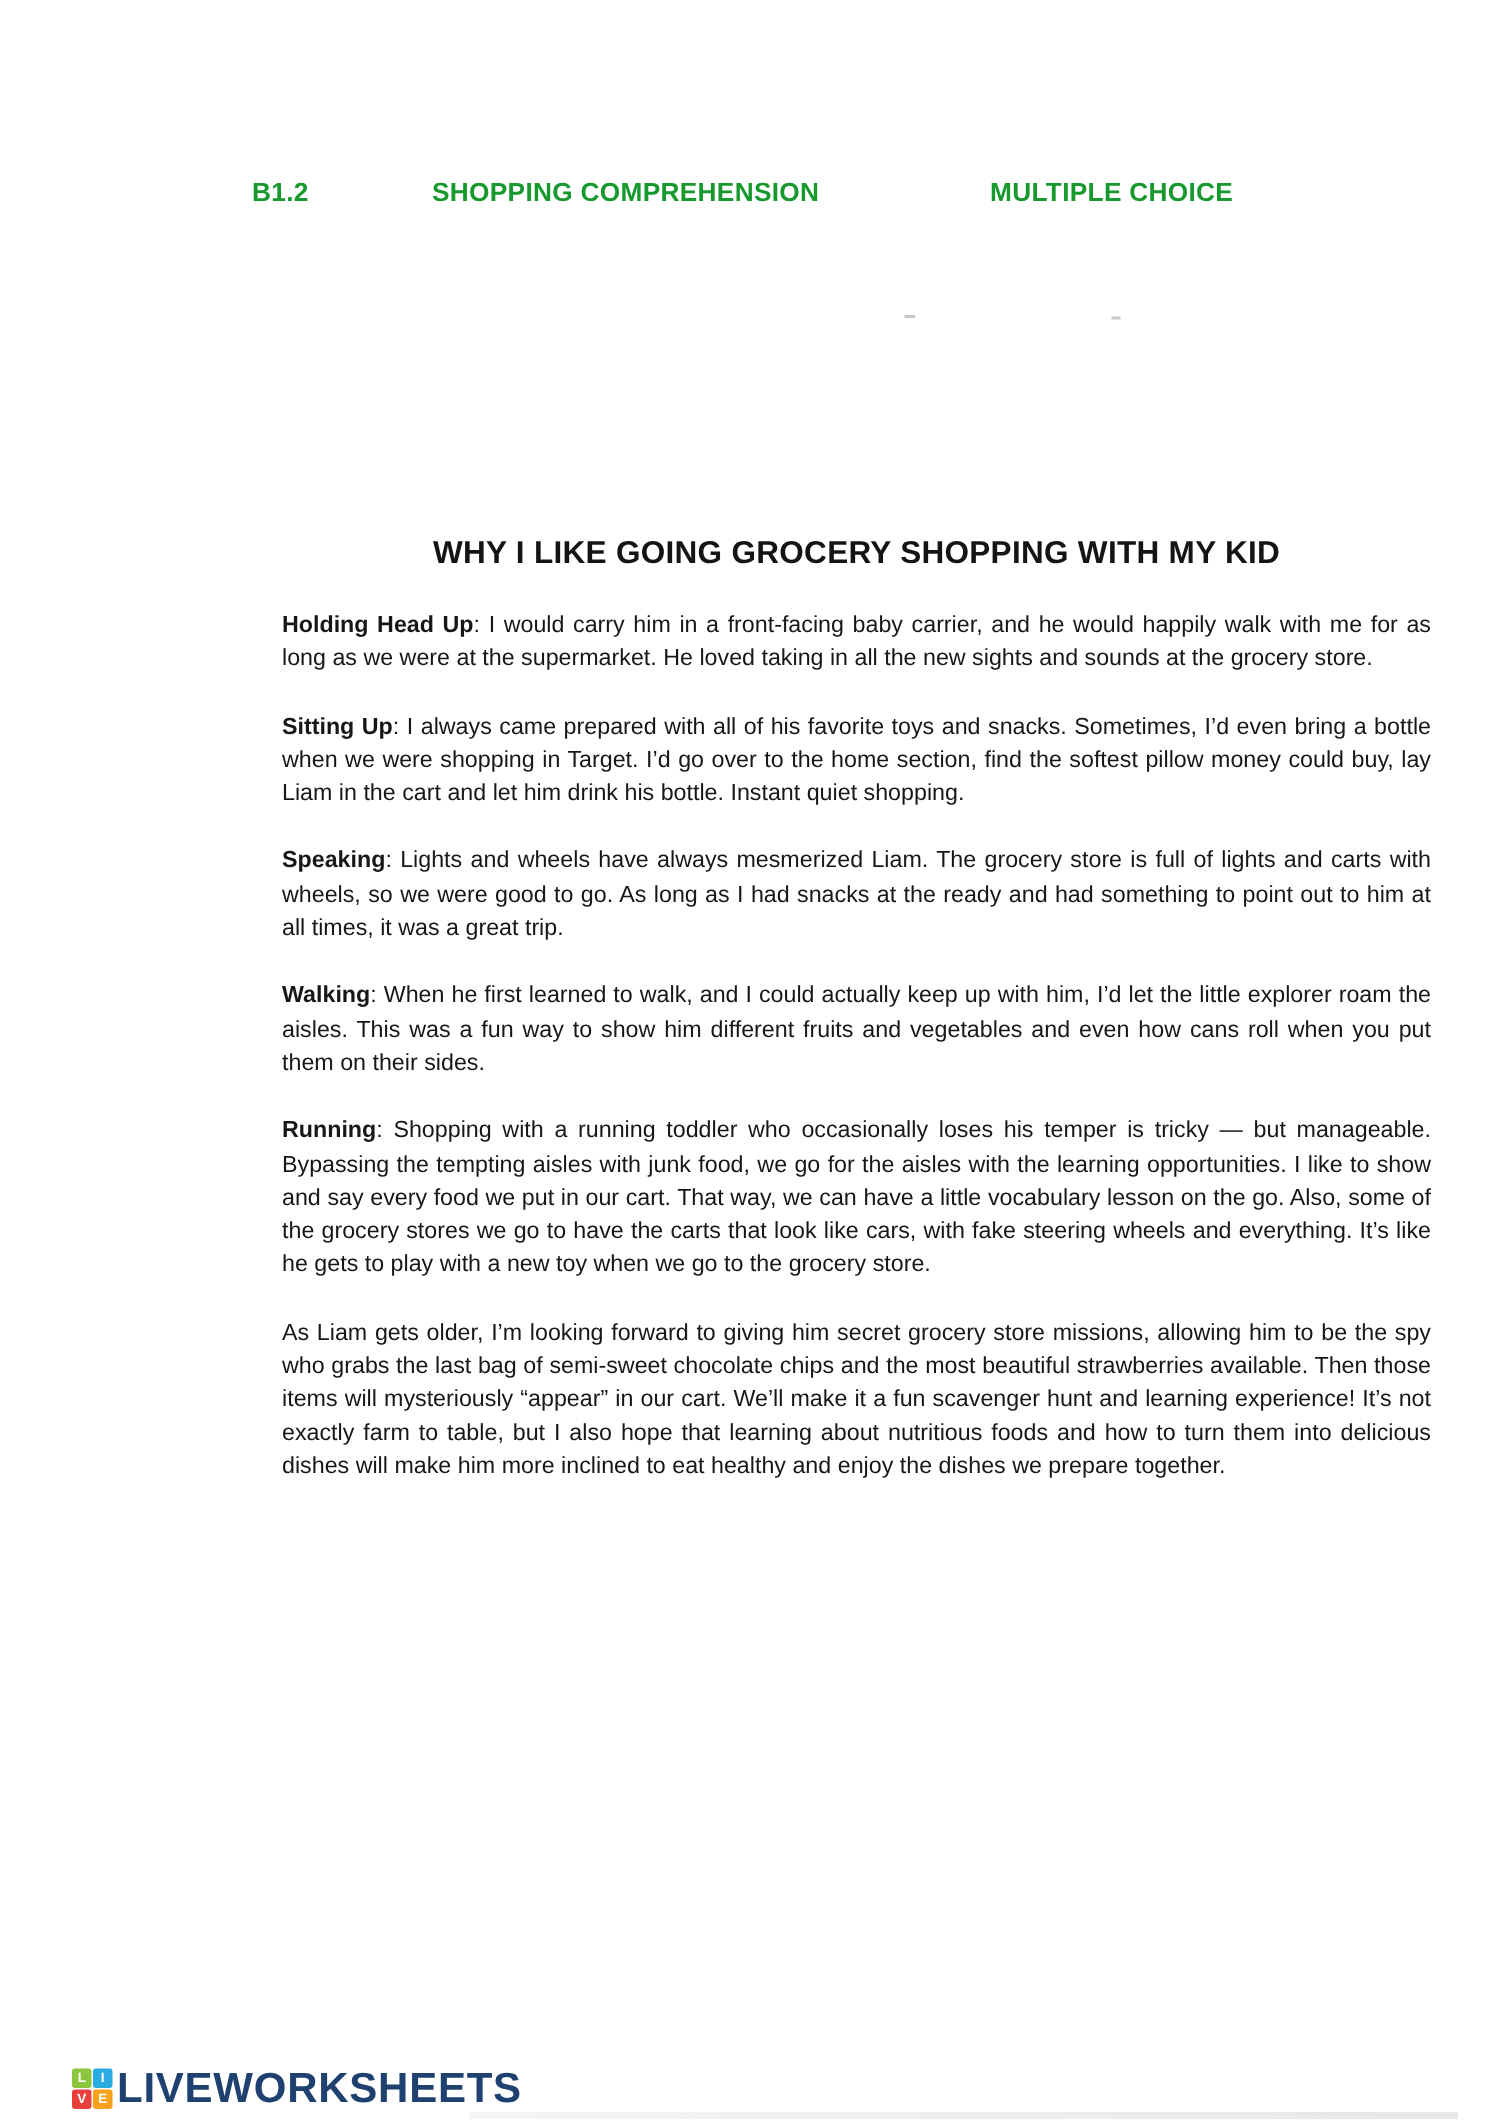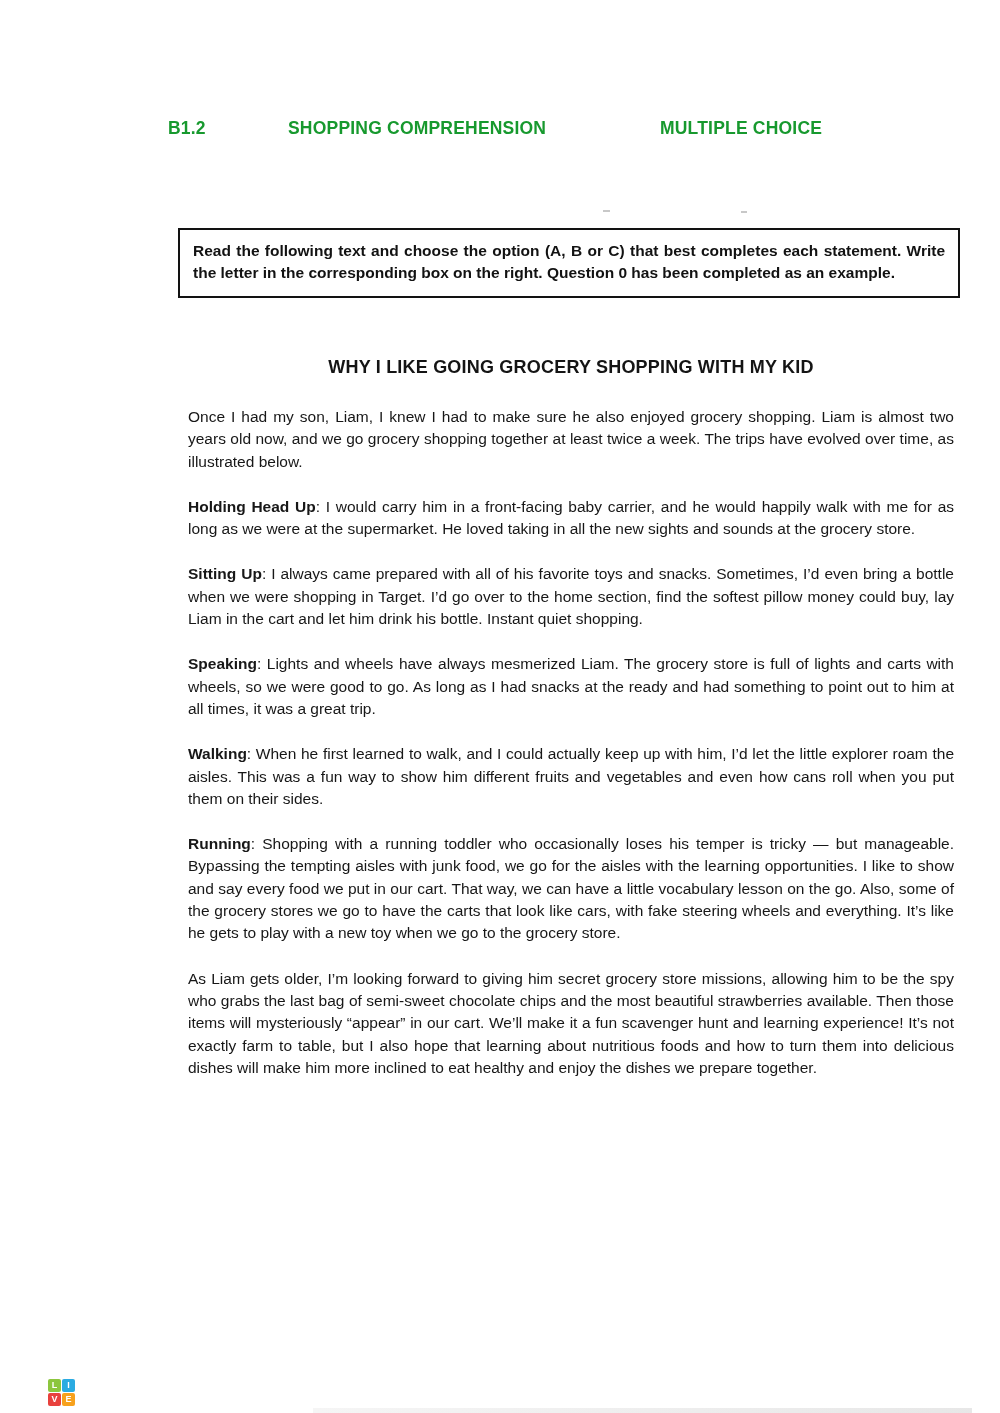--- a/index.html
+++ b/index.html
@@ -36,21 +36,21 @@
     padding:10px 13px 13px 13px;
     font-weight:bold; font-size:15.5px; line-height:21.5px;
     text-align:justify;
     color:#121212;
   }
 
   
   .article-title {
     position:absolute; top:357px; left:160px; width:766px;
     text-align:center;
-    font-weight:bold; font-size:18px; letter-spacing:0.2px;
+    font-weight:bold; font-size:21px; letter-spacing:0.2px;
     color:#141414;
   }
   .article-body {
     position:absolute; top:406px; left:160px; width:766px;
     font-size:15.5px; line-height:22.3px;
     text-align:justify;
     color:#171717;
   }
   .article-body p { margin:0 0 23px 0; }
   .article-body p:last-child { margin-bottom:16px; }
@@ -93,40 +93,37 @@
 
   <div class="course-header">
     <span class="level">B1.2</span>
     <span class="section">SHOPPING COMPREHENSION</span>
     <span class="qtype">MULTIPLE CHOICE</span>
   </div>
 
   <div class="artifact a1"></div>
   <div class="artifact a2"></div>
 
-  <div class="instruction-box">
-    <span>Read the following text and choose the option (A, B or C) that best completes each statement. Write the letter in the corresponding box on the right. Question 0 has been completed as an example.</span>
-  </div>
 
   <h1 class="article-title">WHY I LIKE GOING GROCERY SHOPPING WITH MY KID</h1>
 
   <div class="article-body">
-    <p><b class="lead"></b><span>Once I had my son, Liam, I knew I had to make sure he also enjoyed grocery shopping. Liam is almost two years old now, and we go grocery shopping together at least twice a week. The trips have evolved over time, as illustrated below.</span></p>
     <p><b class="lead">Holding Head Up</b><span>: I would carry him in a front-facing baby carrier, and he would happily walk with me for as long as we were at the supermarket. He loved taking in all the new sights and sounds at the grocery store.</span></p>
     <p><b class="lead">Sitting Up</b><span>: I always came prepared with all of his favorite toys and snacks. Sometimes, I’d even bring a bottle when we were shopping in Target. I’d go over to the home section, find the softest pillow money could buy, lay Liam in the cart and let him drink his bottle. Instant quiet shopping.</span></p>
     <p><b class="lead">Speaking</b><span>: Lights and wheels have always mesmerized Liam. The grocery store is full of lights and carts with wheels, so we were good to go. As long as I had snacks at the ready and had something to point out to him at all times, it was a great trip.</span></p>
     <p><b class="lead">Walking</b><span>: When he first learned to walk, and I could actually keep up with him, I’d let the little explorer roam the aisles. This was a fun way to show him different fruits and vegetables and even how cans roll when you put them on their sides.</span></p>
     <p><b class="lead">Running</b><span>: Shopping with a running toddler who occasionally loses his temper is tricky — but manageable. Bypassing the tempting aisles with junk food, we go for the aisles with the learning opportunities. I like to show and say every food we put in our cart. That way, we can have a little vocabulary lesson on the go. Also, some of the grocery stores we go to have the carts that look like cars, with fake steering wheels and everything. It’s like he gets to play with a new toy when we go to the grocery store.</span></p>
     <p><b class="lead"></b><span>As Liam gets older, I’m looking forward to giving him secret grocery store missions, allowing him to be the spy who grabs the last bag of semi-sweet chocolate chips and the most beautiful strawberries available. Then those items will mysteriously “appear” in our cart. We’ll make it a fun scavenger hunt and learning experience! It’s not exactly farm to table, but I also hope that learning about nutritious foods and how to turn them into delicious dishes will make him more inclined to eat healthy and enjoy the dishes we prepare together.</span></p>
   </div>
 
   <div class="footer">
     <div class="logo-tiles">
       <span class="tile tile-l">L</span>
       <span class="tile tile-i">I</span>
       <span class="tile tile-v">V</span>
       <span class="tile tile-e">E</span>
     </div>
+    <span class="brand-text">LIVEWORKSHEETS</span>
   </div>
 
   <div class="page-edge-shadow"></div>
 
 </div>
 
 </body></html>

